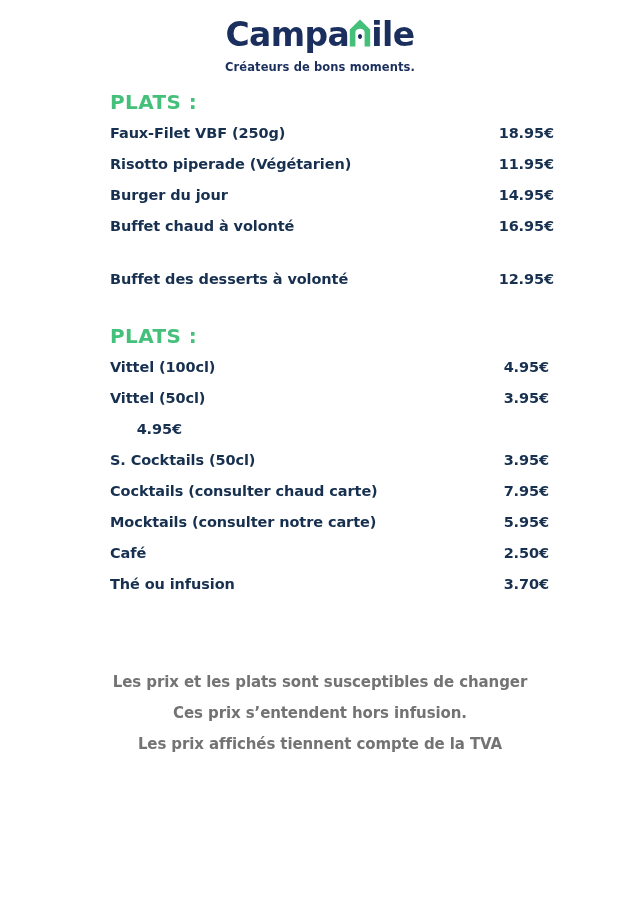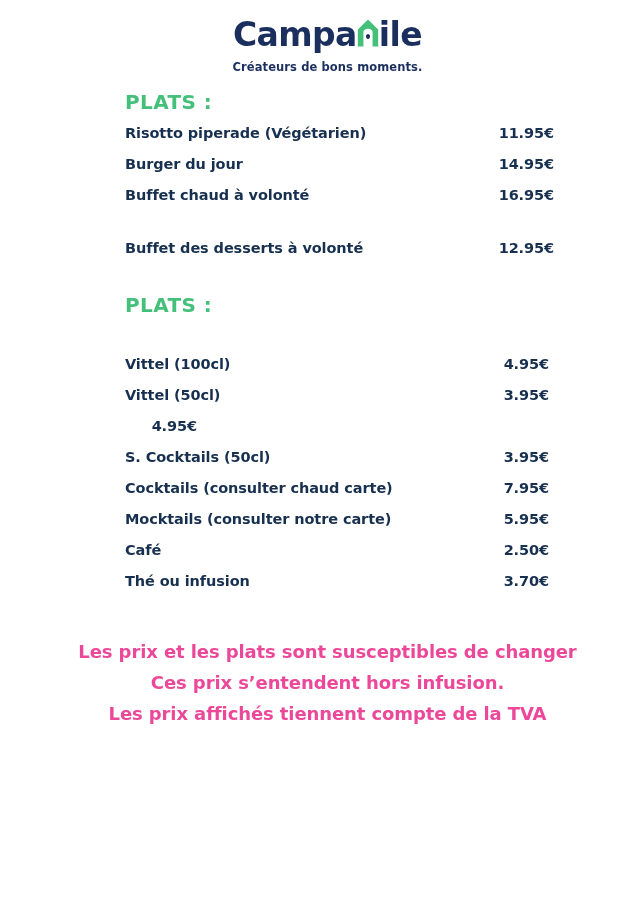--- a/index.html
+++ b/index.html
@@ -14,21 +14,20 @@
     -webkit-font-smoothing: antialiased;
     overflow: hidden;
   }
 
   .page {
     position: relative;
     width: 640px;
     height: 740px;
     background: #ffffff;
     box-sizing: border-box;
-    padding-left: 15px;
   }
 
   
   .logo-block {
     padding-top: 16px;
     text-align: center;
   }
   .logo-word {
     font-family: "DejaVu Sans", sans-serif;
     font-size: 33px;
@@ -101,31 +100,31 @@
     font-family: "DejaVu Sans", sans-serif;
     font-size: 14.5px;
     font-weight: bold;
     letter-spacing: -0.1px;
     white-space: nowrap;
     text-align: right;
     min-width: 72px;
   }
 
   
-  .section-drinks .item-price { padding-right: 5px; margin-top: 28px; }
+  .section-drinks .item-price { padding-right: 5px; }
 
   
   .footer-notes {
     margin-top: 60px;
     text-align: center;
   }
   .footer-line {
-    color: #ec4899;
-    font-family: "DejaVu Sans", sans-serif;
-    font-size: 18px;
+    color: #737373;
+    font-family: "DejaVu Sans", sans-serif;
+    font-size: 15px;
     font-weight: bold;
     letter-spacing: -0.1px;
     line-height: 31px;
   }
 </style>
 </head>
 <body>
 
 <div class="page">
 
@@ -135,20 +134,24 @@
           <path d="M11 15.0 C12.1 15.0 13.0 16.0 13.0 17.4 C13.0 18.8 12.1 19.9 11 19.9 C9.9 19.9 9.0 18.8 9.0 17.4 C9.0 16.0 9.9 15.0 11 15.0 Z" fill="#1b2f5e"></path>
         </svg></span><span class="seg">ile</span></div>
     <div class="logo-tagline">Créateurs de bons moments.</div>
   </div>
 
   <div class="menu">
 
     <div class="section">
       <div class="section-title">PLATS :</div>
       <div class="item-row">
+        <span class="item-name">Faux-Filet VBF (250g)</span>
+        <span class="item-price">18.95€</span>
+      </div>
+      <div class="item-row">
         <span class="item-name">Risotto piperade (Végétarien)</span>
         <span class="item-price">11.95€</span>
       </div>
       <div class="item-row">
         <span class="item-name">Burger du jour</span>
         <span class="item-price">14.95€</span>
       </div>
       <div class="item-row">
         <span class="item-name">Buffet chaud à volonté</span>
         <span class="item-price">16.95€</span>

